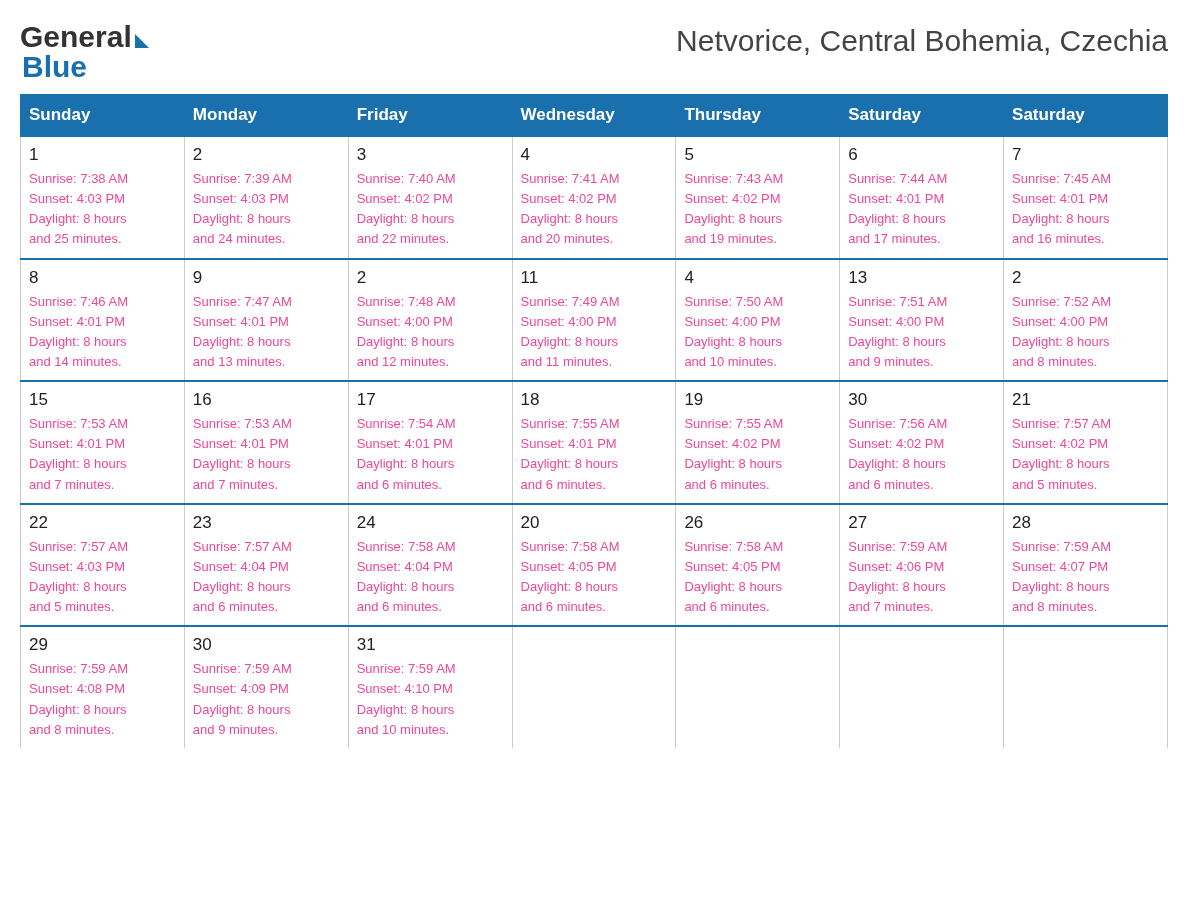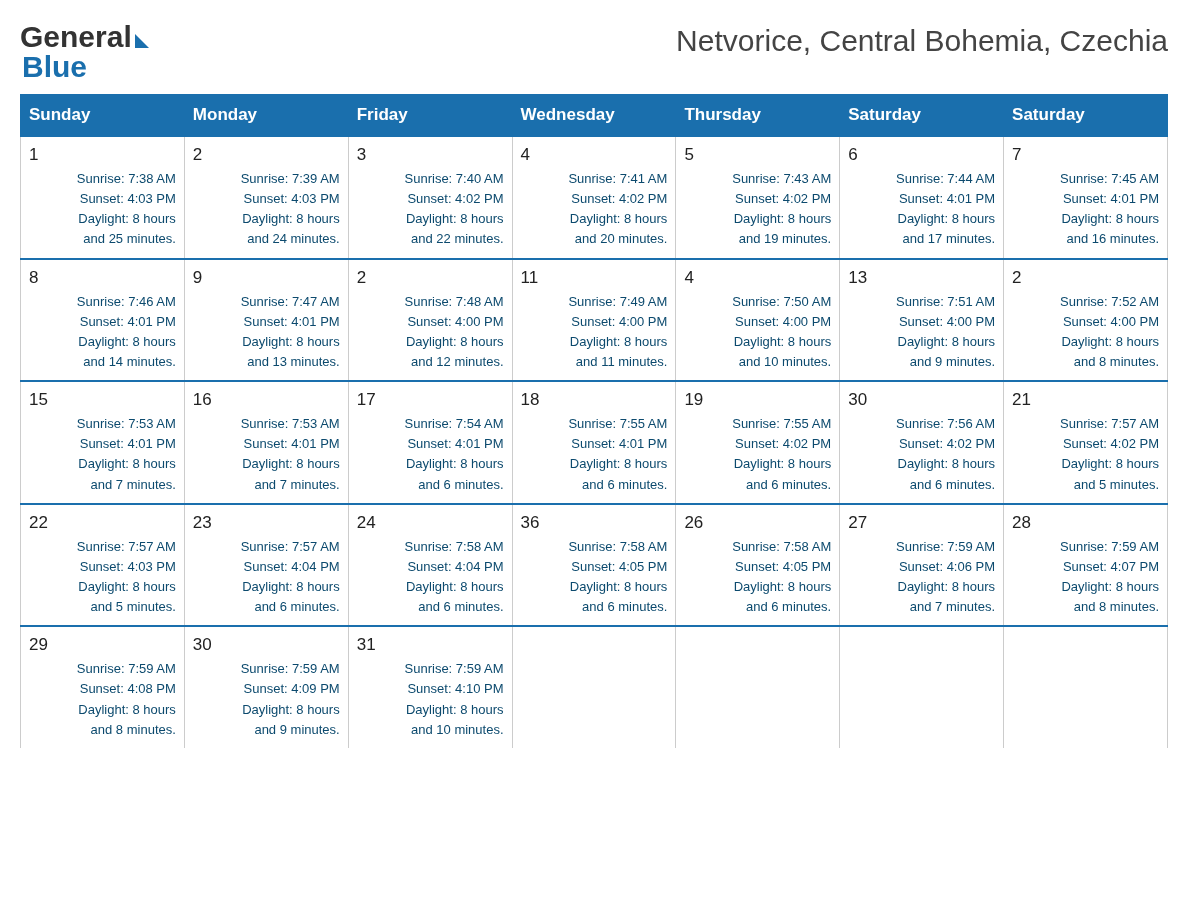--- a/index.html
+++ b/index.html
@@ -57,22 +57,21 @@
     .calendar td .day-num {
       font-size: 17px;
       font-weight: normal;
       color: #222;
       display: block;
       margin-bottom: 4px;
     }
     .calendar td .day-info {
       font-size: 13px;
       line-height: 1.55;
-      color: #0c4a6e;
-      text-align: right;
+      color: #ec4899;
     }
     .calendar tr td {
       border-top: 2px solid #1a6fad;
     }
     .calendar tr:not(:first-child) td {
       border-top: 2px solid #1a6fad;
     }
     .calendar tbody tr td {
       border-top: 2px solid #1a6fad;
       border-bottom: none;
@@ -234,21 +233,21 @@
         </td>
         <td>
           <span class="day-num">23</span>
           <div class="day-info">Sunrise: 7:57 AM<br>Sunset: 4:04 PM<br>Daylight: 8 hours<br>and 6 minutes.</div>
         </td>
         <td>
           <span class="day-num">24</span>
           <div class="day-info">Sunrise: 7:58 AM<br>Sunset: 4:04 PM<br>Daylight: 8 hours<br>and 6 minutes.</div>
         </td>
         <td>
-          <span class="day-num">36</span>
+          <span class="day-num">20</span>
           <div class="day-info">Sunrise: 7:58 AM<br>Sunset: 4:05 PM<br>Daylight: 8 hours<br>and 6 minutes.</div>
         </td>
         <td>
           <span class="day-num">26</span>
           <div class="day-info">Sunrise: 7:58 AM<br>Sunset: 4:05 PM<br>Daylight: 8 hours<br>and 6 minutes.</div>
         </td>
         <td>
           <span class="day-num">27</span>
           <div class="day-info">Sunrise: 7:59 AM<br>Sunset: 4:06 PM<br>Daylight: 8 hours<br>and 7 minutes.</div>
         </td>

